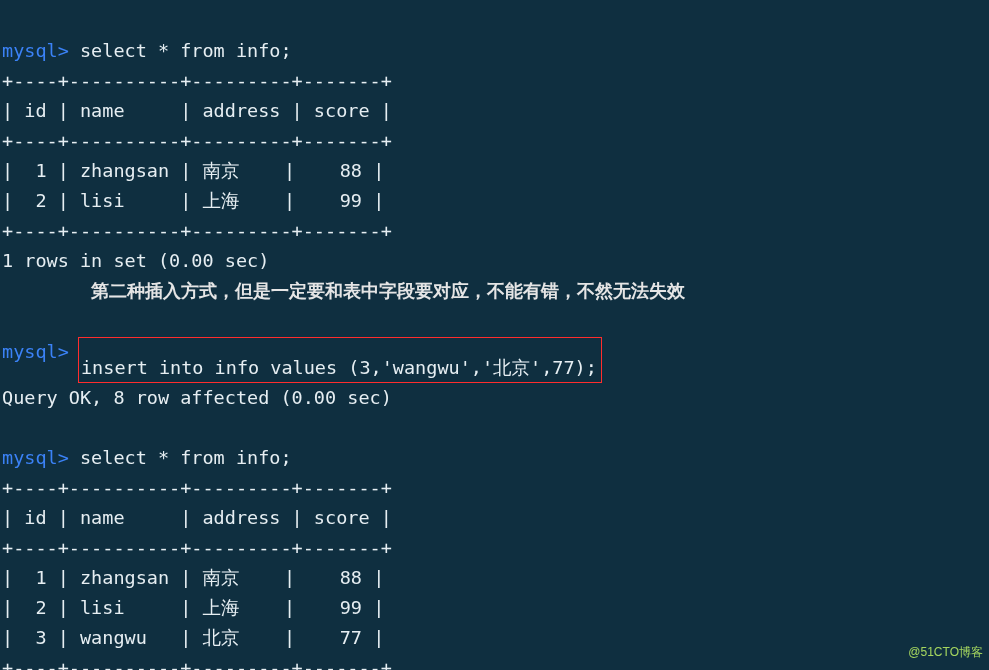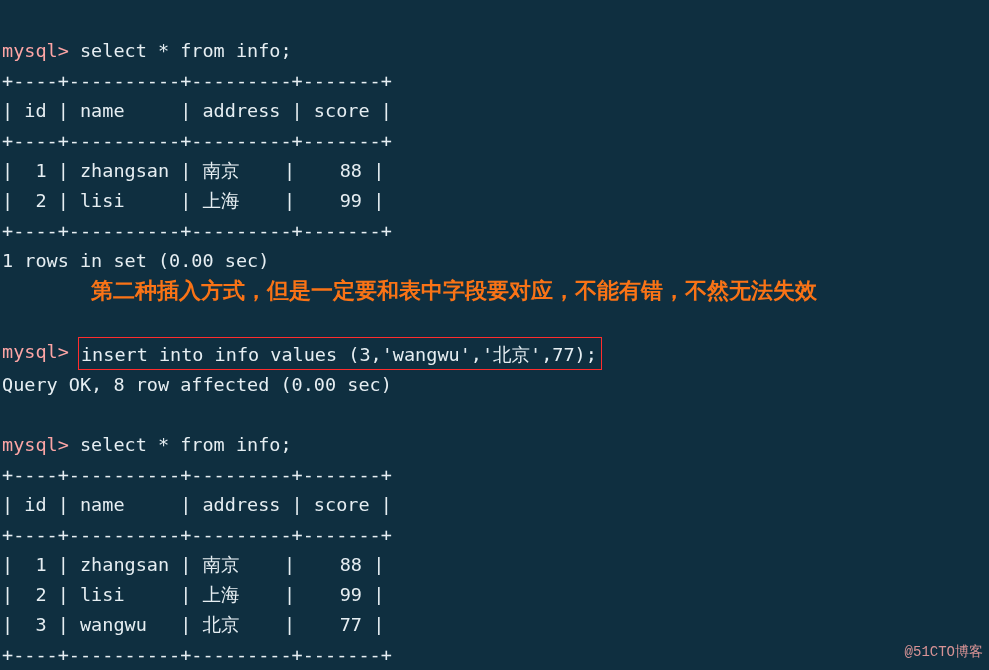--- a/index.html
+++ b/index.html
@@ -11,43 +11,43 @@
     color: #e6eef2;
     font-family: "Consolas", "Menlo", "DejaVu Sans Mono", monospace;
     font-size: 18.5px;
     line-height: 30px;
     overflow: hidden;
   }
   .terminal {
     padding: 6px 2px 0 2px;
     white-space: pre;
   }
-  .prompt { color: #fca5a5; }
+  .prompt { color: #3b82f6; }
   .red-note {
-    color: #f97316;
-    font-family: Liberation Sans, sans-serif;
+    color: #e5e5e5;
+    font-family: Liberation Mono, monospace;
     font-weight: bold;
-    font-size: 22px;
+    font-size: 18px;
   }
   .highlight-box {
     display: inline-block;
     border: 1px solid #ff2d2d;
-    padding: 3px 4px 0 2px;
+    padding: 16px 4px 0 2px;
     margin-left: -2px;
     line-height: 28px;
     height: 28px;
     vertical-align: top;
   }
   .watermark {
     position: absolute;
     right: 6px;
     bottom: 3px;
-    color: #fca5a5;
-    font-family: Liberation Mono, monospace;
-    font-size: 14px;
+    color: #bef264;
+    font-family: Liberation Sans, sans-serif;
+    font-size: 12px;
     opacity: 0.85;
   }
 </style>
 </head>
 <body>
 
 <div class="terminal">
 <span><span class="prompt">mysql&gt;</span> <span>select * from info;</span></span>
 <span>+----+----------+---------+-------+</span>
 <span>| id | name     | address | score |</span>

